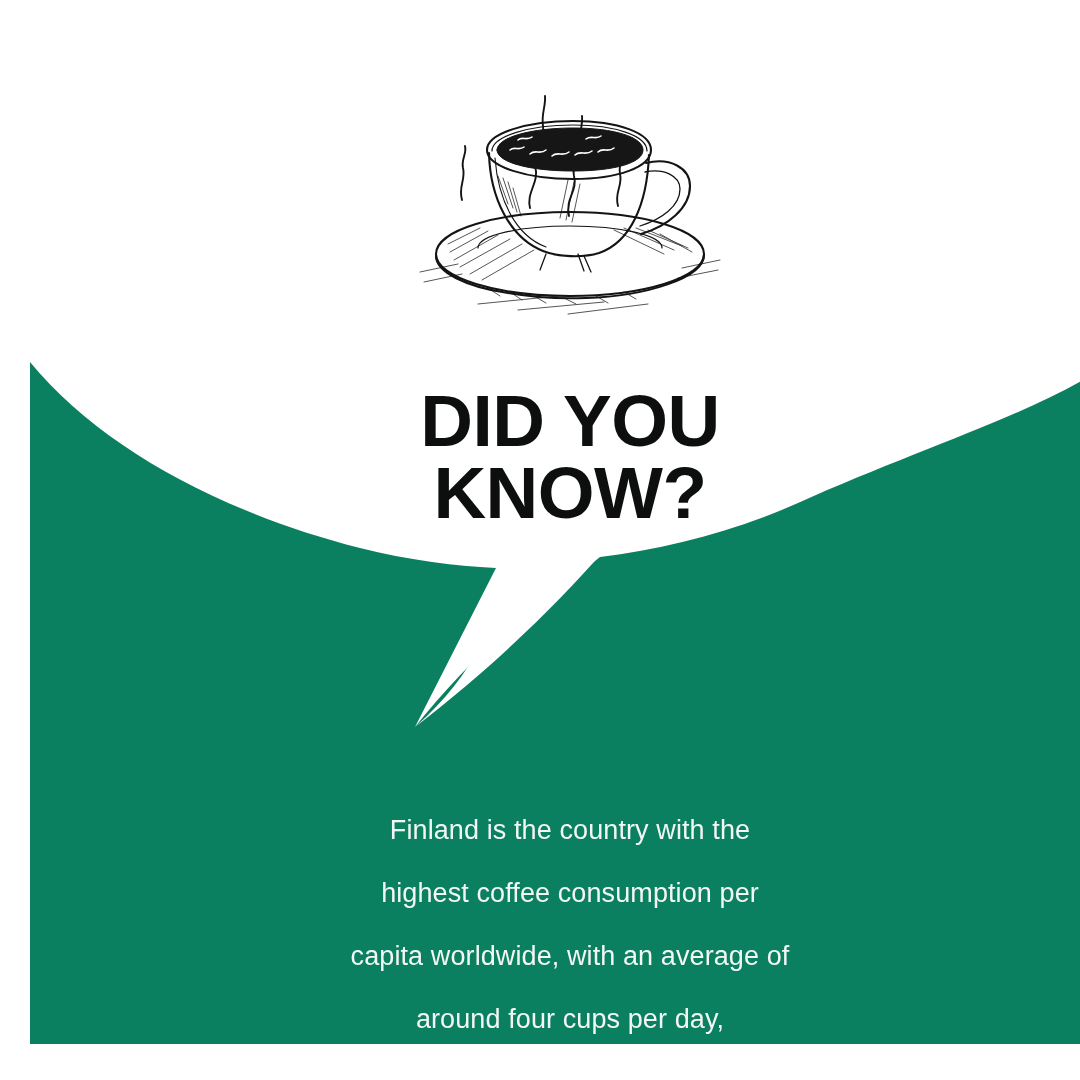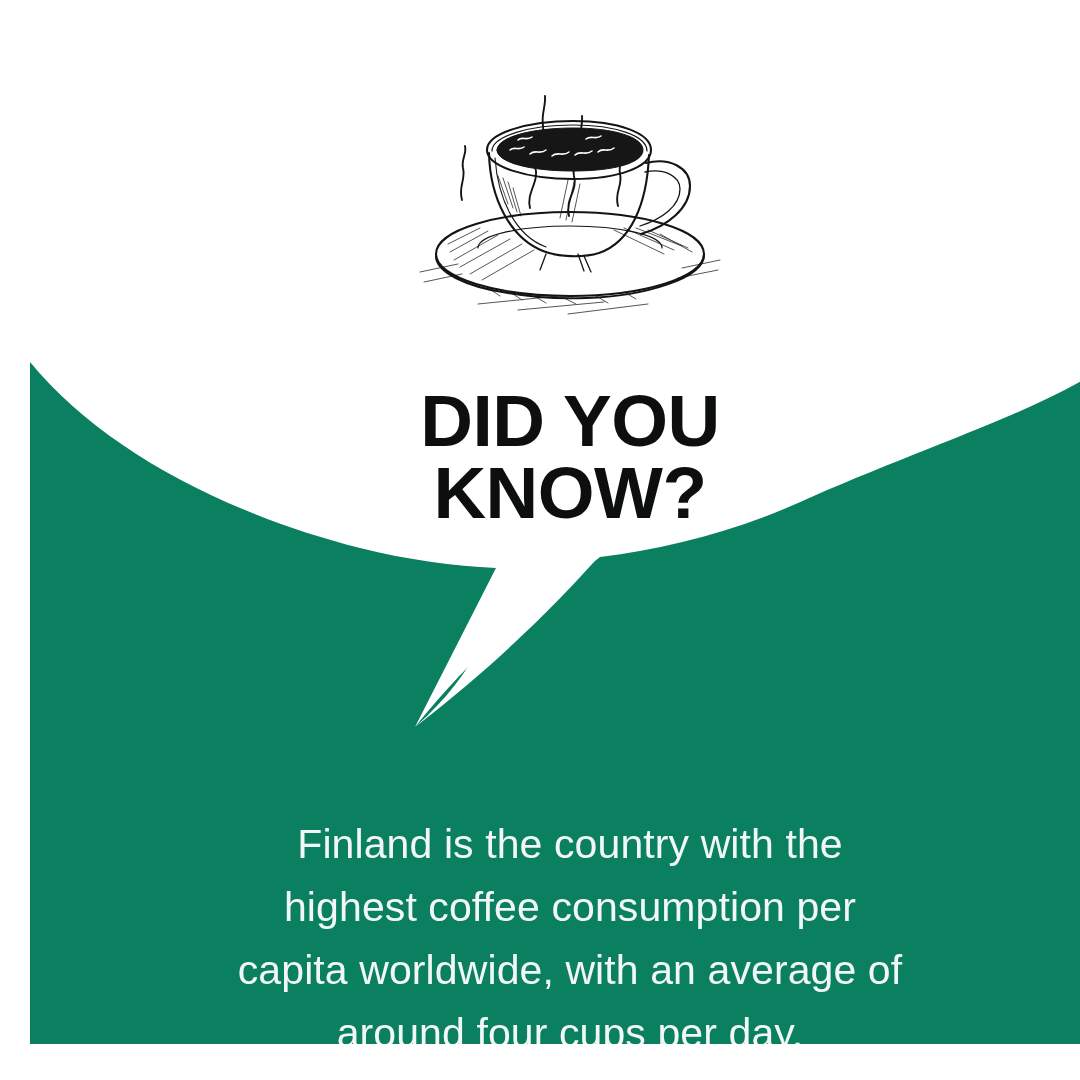--- a/index.html
+++ b/index.html
@@ -58,21 +58,21 @@
 
   
   #fact-text {
     position: absolute;
     left: 90px;
     top: 772px;
     width: 900px;
     text-align: center;
     font-family: "Liberation Sans", sans-serif;
     font-weight: 300;
-    font-size: 41px;
+    font-size: 27px;
     line-height: 63px;
     letter-spacing: 0.1px;
     color: #f2f7f5;
     white-space: pre-line;
   }
 </style>
 </head>
 <body>
 
 <div id="poster">

